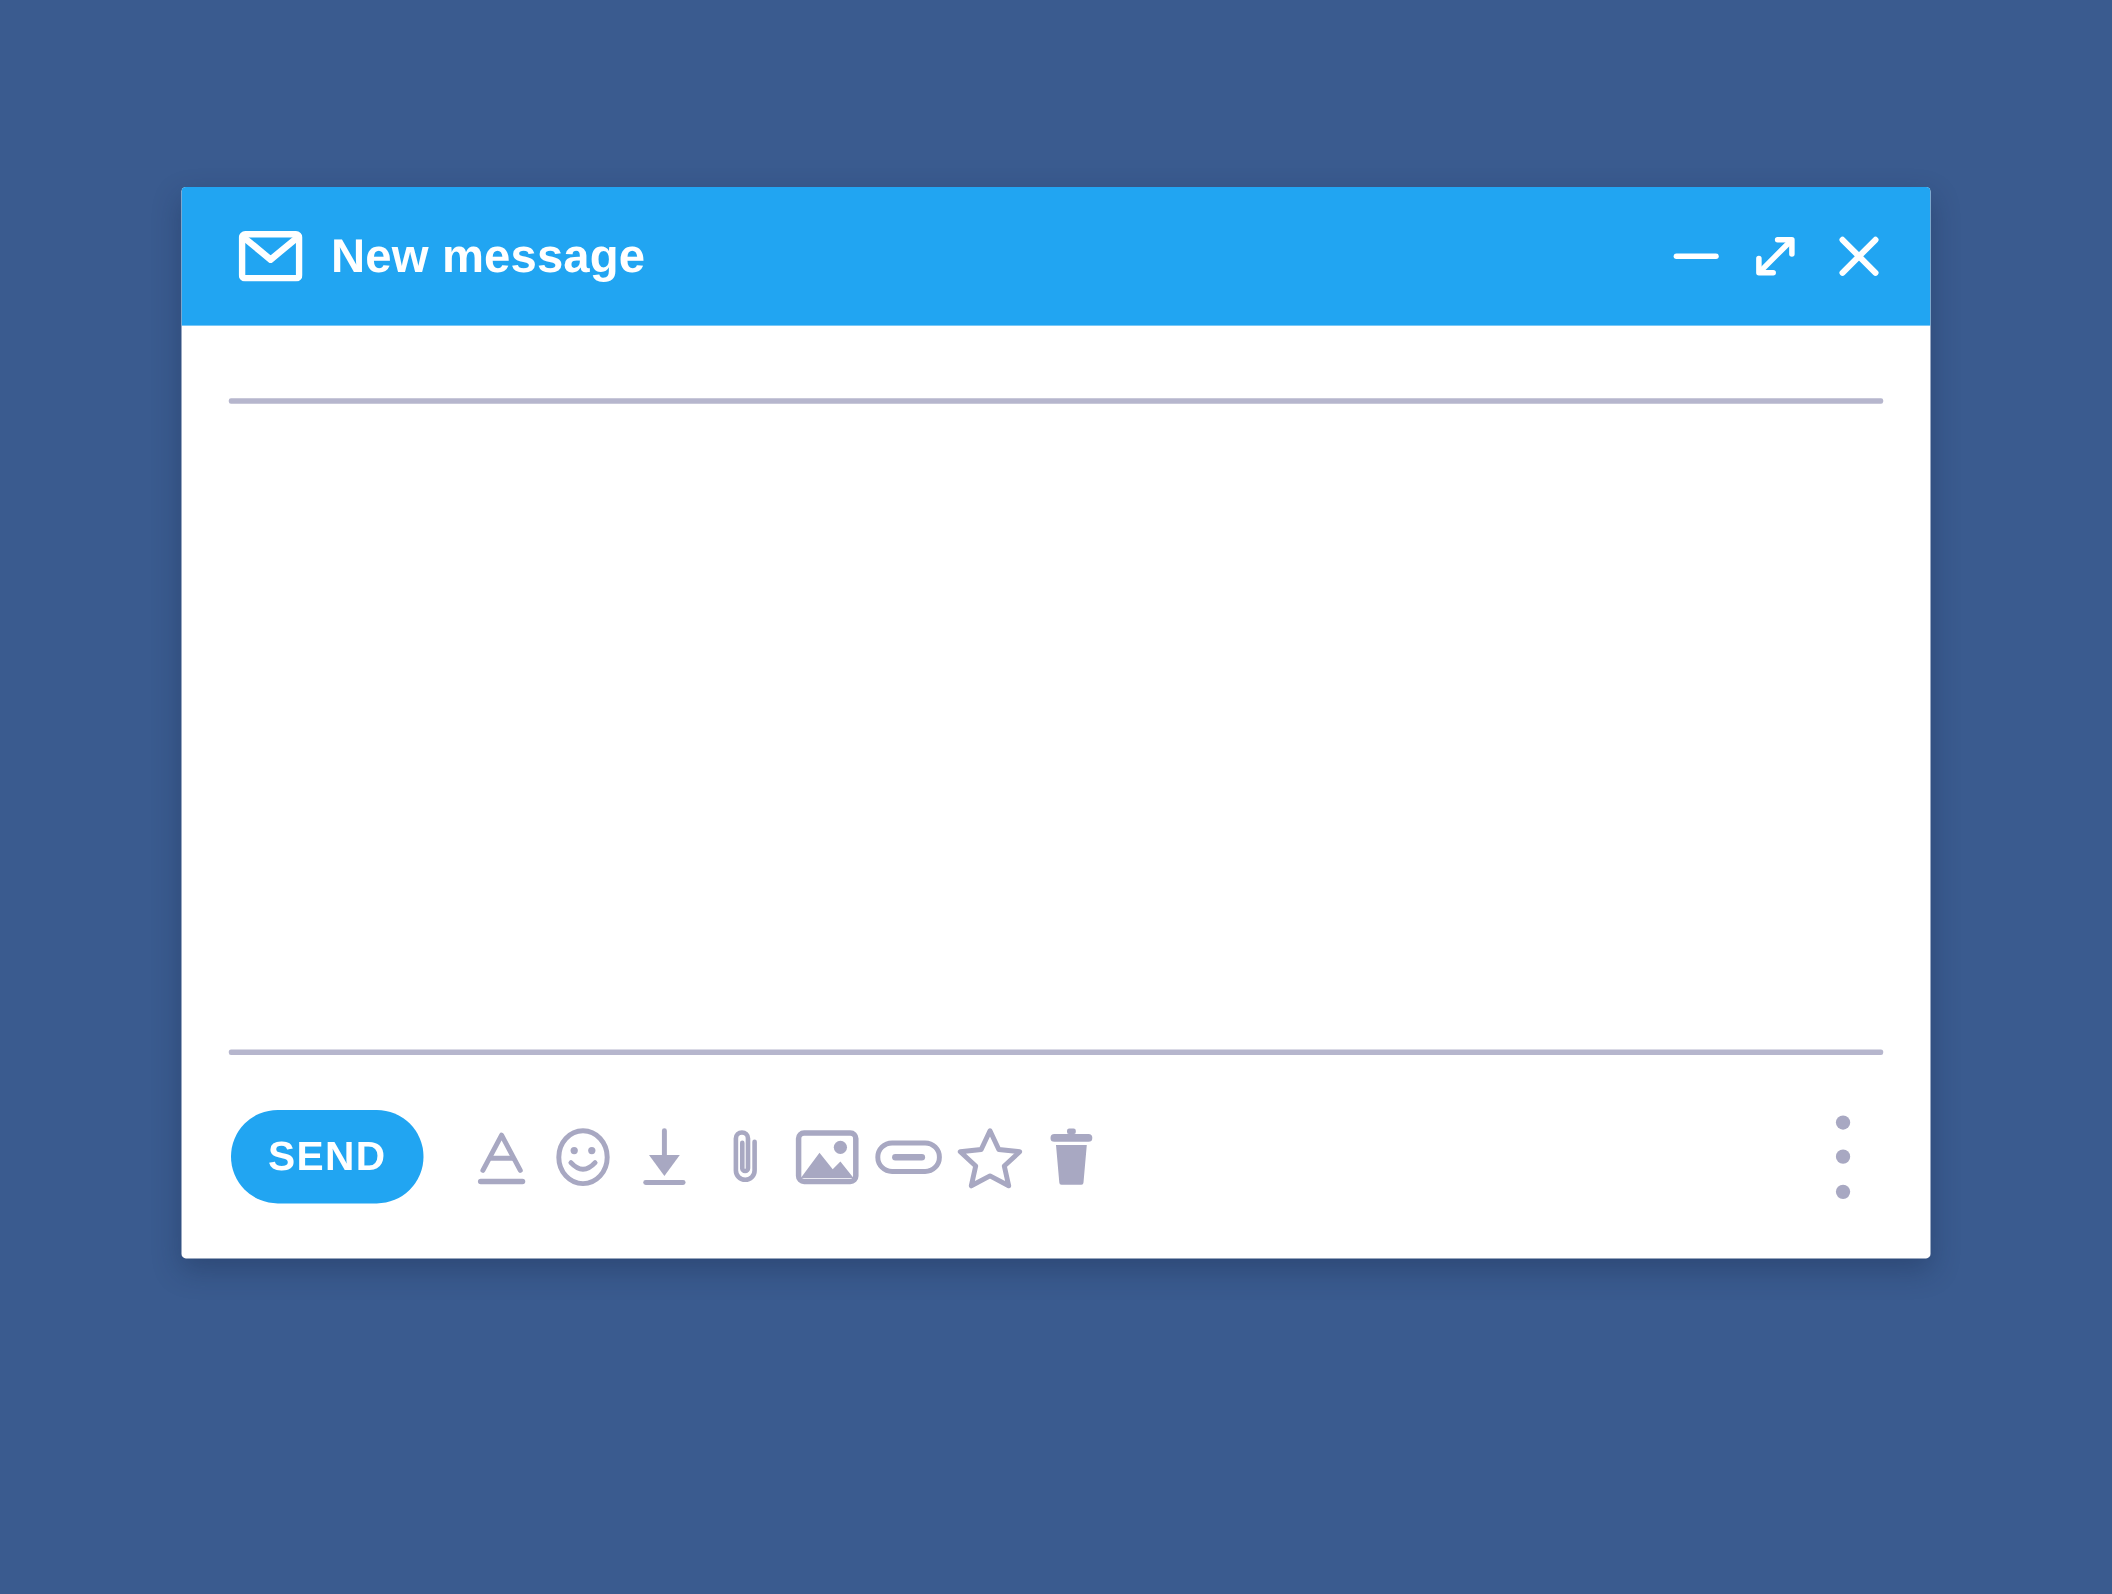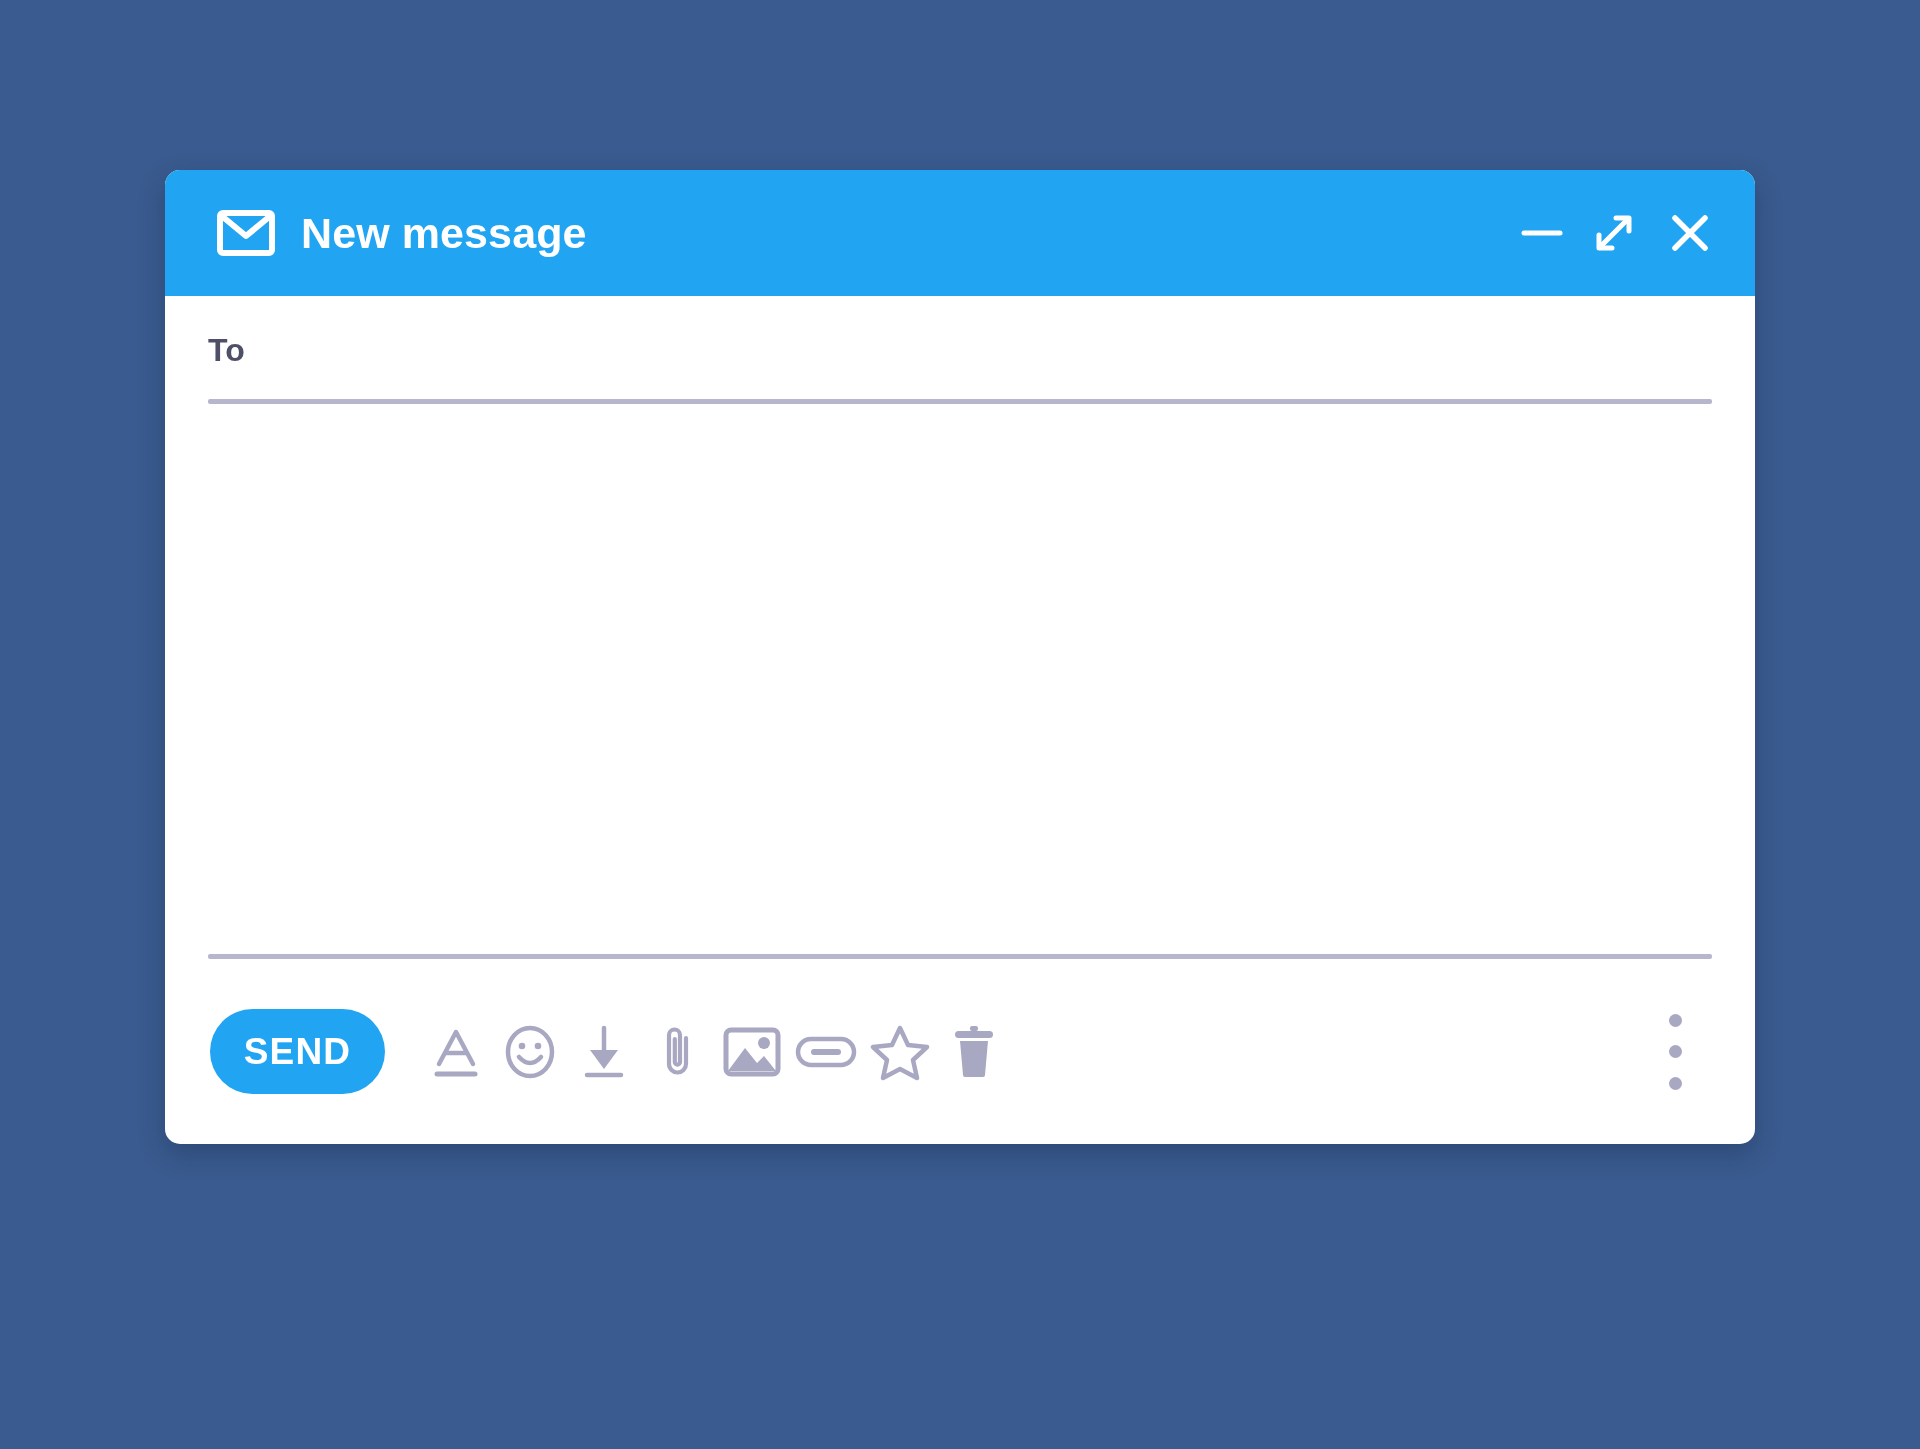--- a/index.html
+++ b/index.html
@@ -17,21 +17,21 @@
   }
 
   
   #compose-window {
     position: absolute;
     left: 165px;
     top: 170px;
     width: 1590px;
     height: 974px;
     background: #ffffff;
-    border-radius: 15px;
+    border-radius: 4px;
     box-shadow: 0 10px 26px rgba(15, 30, 60, 0.30);
     overflow: hidden;
     display: flex;
     flex-direction: column;
   }
 
   
   #titlebar {
     height: 126px;
     flex: 0 0 126px;
@@ -235,21 +235,20 @@
           <line x1="11" y1="11" x2="41" y2="41" stroke="#ffffff" stroke-width="5.5" stroke-linecap="round"></line>
           <line x1="41" y1="11" x2="11" y2="41" stroke="#ffffff" stroke-width="5.5" stroke-linecap="round"></line>
         </svg>
       </button>
     </div>
   </div>
 
   <div id="fields-area">
 
     <div class="field-row">
-      <div class="field-label">To</div>
       <div class="field-underline"></div>
     </div>
 
 
     <div id="body-row">
       <div id="message-body"></div>
       <div id="body-underline"></div>
     </div>
 
   </div>

